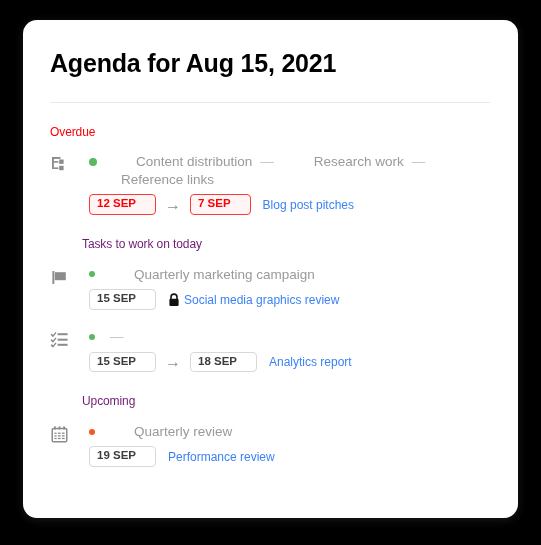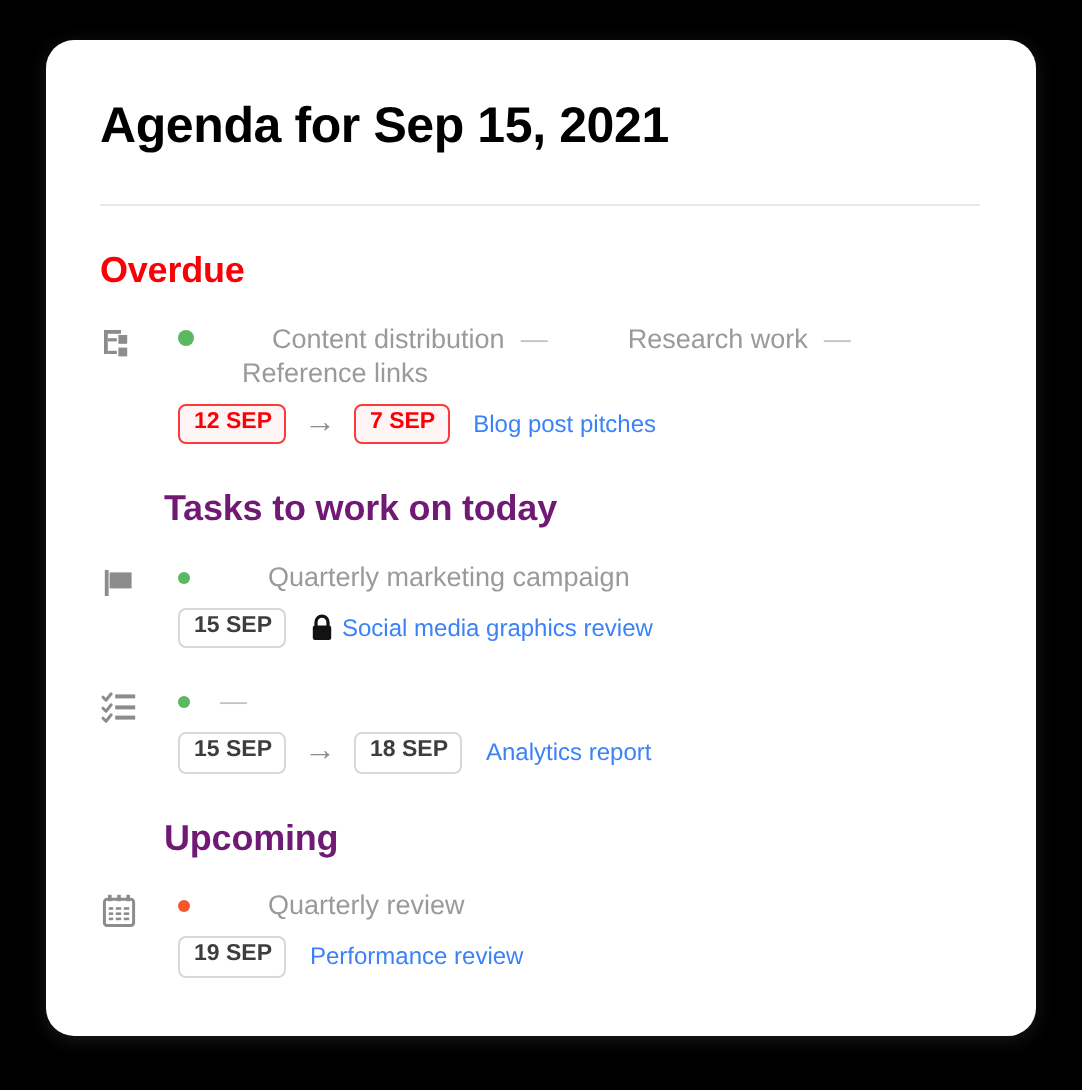--- a/index.html
+++ b/index.html
@@ -46,22 +46,22 @@
     height: 1px;
     background: #e8e8e8;
     margin: 24px 0 0 0;
   }
 
   
   .section {
     margin-top: 22px;
   }
   .section-heading {
-    font-size: 18px;
-    font-weight: bold;
+    font-size: 12px;
+    font-weight: normal;
     letter-spacing: -0.1px;
     margin: 0 0 14px 0;
     line-height: 1.2;
   }
   .section-heading.overdue { color: #fb0007; }
   .section-heading.normal  { color: #701a75; margin-left: 32px; }
 
   
   .task-row {
     display: flex;
@@ -116,21 +116,21 @@
   
   .title-line {
     display: flex;
     align-items: center;
     flex-wrap: wrap;
     margin-top: 4px;
   }
   .date-badge {
     font-size: 11.5px;
     font-weight: bold;
-    padding: 2px 6px 3px 7px;
+    padding: 2px 19px 3px 7px;
     border-radius: 4px;
     border: 1px solid #d8d8d8;
     color: #3d3d3d;
     background: #ffffff;
     line-height: 1.2;
     white-space: nowrap;
   }
   .date-badge.red {
     border-color: #fb3b3b;
     color: #fb0007;
@@ -156,21 +156,21 @@
     align-items: center;
     color: #121212;
   }
 </style>
 </head>
 <body>
 
 <div class="agenda-card">
   <div class="card-inner">
 
-    <h1 class="page-title">Agenda for Sep 15, 2021</h1>
+    <h1 class="page-title">Agenda for Aug 15, 2021</h1>
 
     <div class="title-rule"></div>
 
     <div id="sections-root">
         <div class="section">
           <div class="section-heading overdue">Overdue</div>
           <div class="task-row">
             <div class="task-icon">
               <svg width="18" height="18" viewBox="0 0 18 18" fill="none">
                 <rect x="2" y="2" width="8.5" height="1.9" fill="#8c8c8c"></rect>

